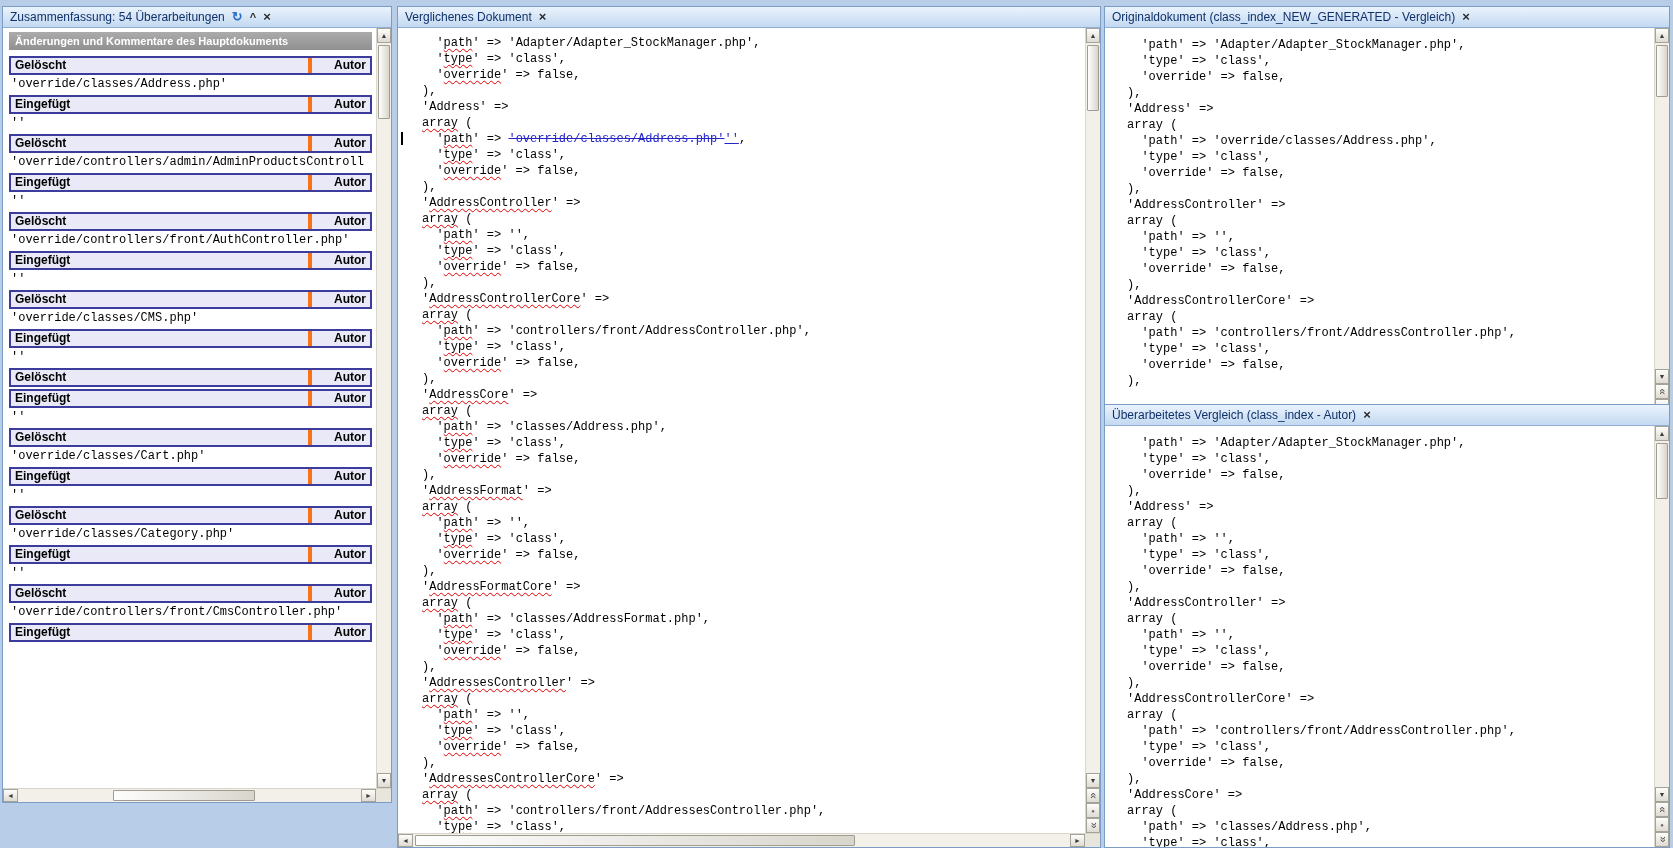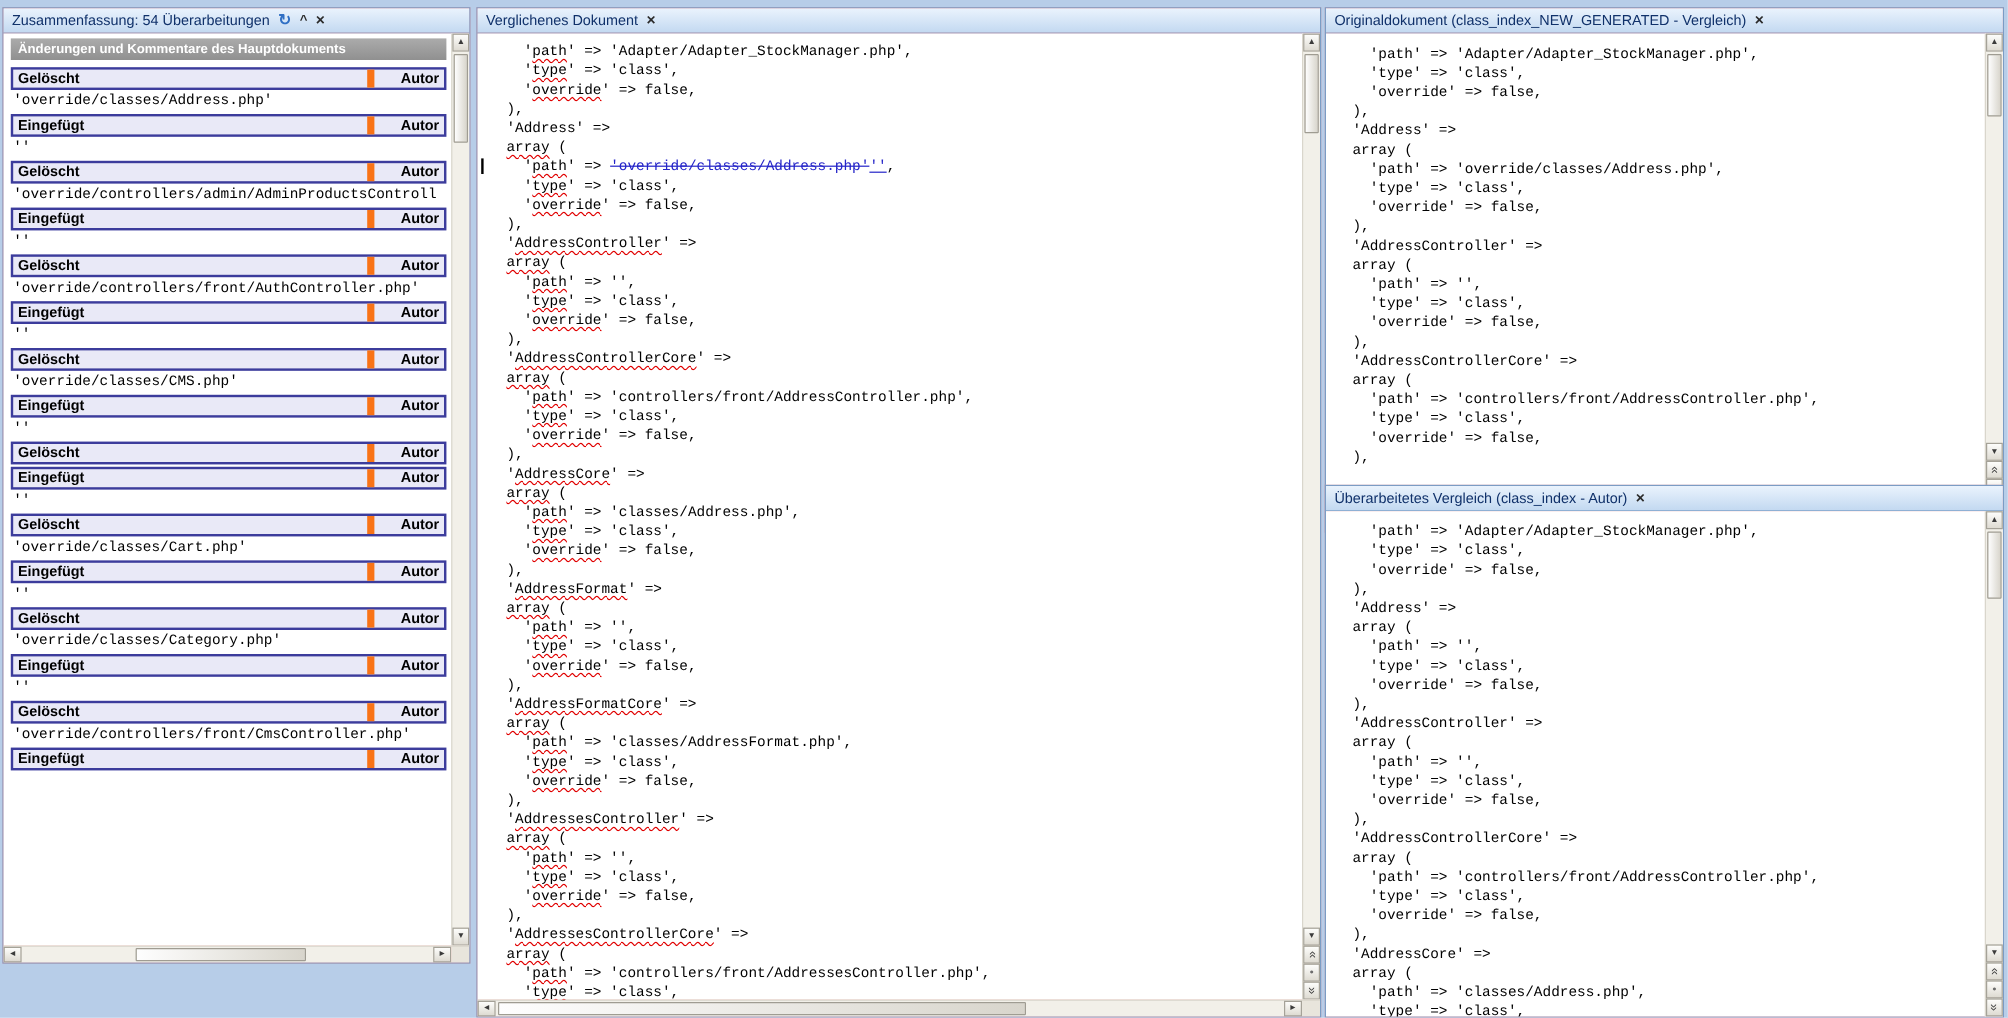--- a/index.html
+++ b/index.html
@@ -24,21 +24,21 @@
   .stats div{margin-bottom:4px;}
 
   .pane-body{flex:1;display:flex;min-height:0;background:#fff;}
 
   
   .entries{flex:1;padding:4px 4px 0 6px;overflow:hidden;min-width:0;}
   .section-header{background:linear-gradient(#ababab,#909090);color:#fff;font-weight:bold;font-size:11px;
                   height:18px;line-height:18px;padding:0 6px;margin-bottom:6px;white-space:nowrap;overflow:hidden;}
   .entry{margin-bottom:2px;}
   .entry-header{display:flex;align-items:center;border:2px solid #3c3c9c;background:#e9e9f7;height:15px;font-size:12px;font-weight:bold;color:#000;}
-  .entry-kind{flex:1;padding:0 4px;border-right:6px solid #f97316;height:15px;line-height:15px;overflow:hidden;}
+  .entry-kind{flex:1;padding:0 4px;border-right:4px solid #f97316;height:15px;line-height:15px;overflow:hidden;}
   .entry-author{width:50px;text-align:right;padding:0 4px;height:15px;line-height:15px;}
   .entry-content{font-family:"Liberation Mono","DejaVu Sans Mono",monospace;font-size:12px;line-height:16px;padding:1px 0 1px 2px;
                  white-space:pre;overflow:hidden;color:#000;}
 
   
   .code{flex:1;min-width:0;overflow:hidden;padding:7px 0 0 24px;font-family:"Liberation Mono","DejaVu Sans Mono",monospace;
         font-size:12px;line-height:16px;color:#000;white-space:pre;}
   .code-rt{padding-left:22px;padding-top:9px;}
   .code-line{height:16px;position:relative;}
   .t-plain{}

